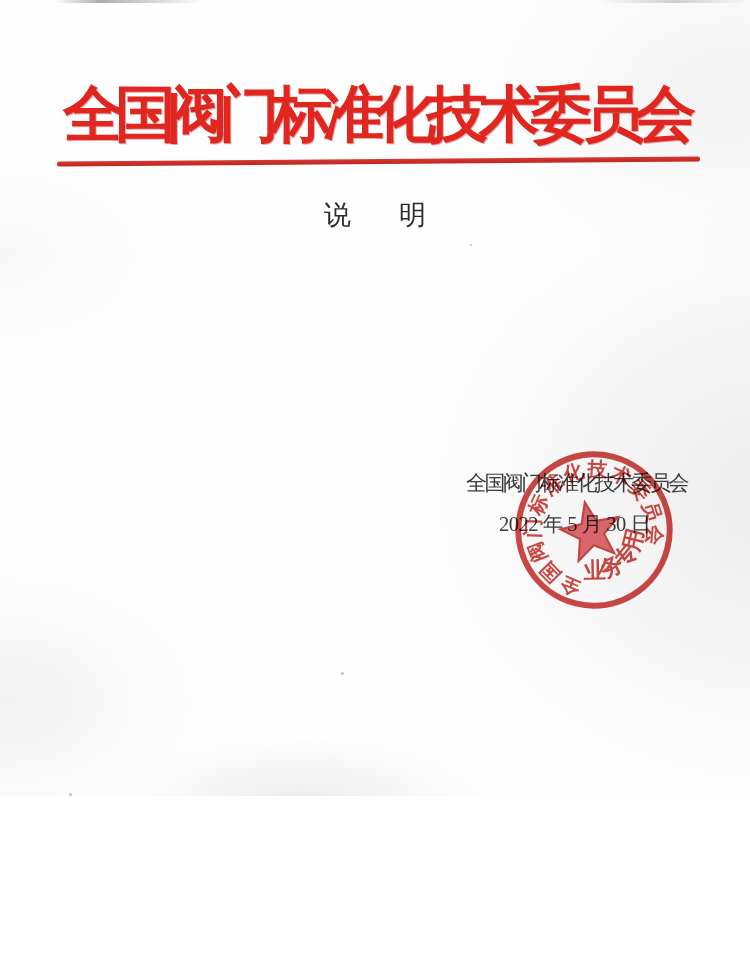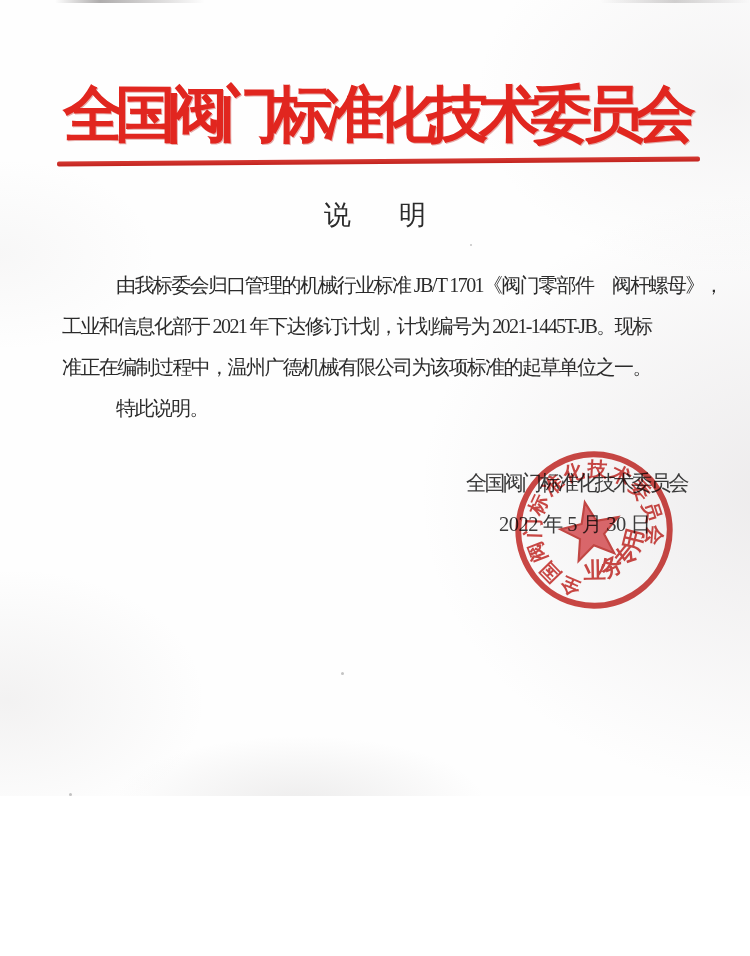--- a/index.html
+++ b/index.html
@@ -66,26 +66,20 @@
 
   <div class="edge-top-left"></div>
   <div class="edge-top-right"></div>
 
   <div class="org-title" style="color: rgb(225, 38, 31);">全国阀门标准化技术委员会</div>
 
   <div class="rule" style="background: linear-gradient(rgb(213, 58, 51), rgb(194, 35, 30));"></div>
 
   <div class="doc-heading" style="color: rgb(43, 43, 43);">说明</div>
 
-  <div class="body-par" style="color: rgb(43, 43, 43);">
-    <div class="line indent">由我标委会归口管理的机械行业标准 JB/T 1701《阀门零部件　阀杆螺母》，</div>
-    <div class="line">工业和信息化部于 2021 年下达修订计划，计划编号为 2021-1445T-JB。现标</div>
-    <div class="line">准正在编制过程中，温州广德机械有限公司为该项标准的起草单位之一。</div>
-    <div class="line indent">特此说明。</div>
-  </div>
 
   <div class="signature" style="color: rgb(58, 58, 58);">全国阀门标准化技术委员会</div>
 
   <div class="date" style="color: rgb(58, 58, 58);">2022 年 5 月 30 日</div>
 
   <svg class="seal" viewBox="0 0 200 200" xmlns="http://www.w3.org/2000/svg">
     <g id="seal-rotor" transform="rotate(-31 100 100)">
       <circle cx="100" cy="100" r="88" fill="none" stroke-width="7" stroke="#c83430"></circle>
       <g id="seal-ring-text" fill="#c83430">
           <text x="100" y="37" class="ring-char" transform="rotate(-126 100 100)">全</text>

